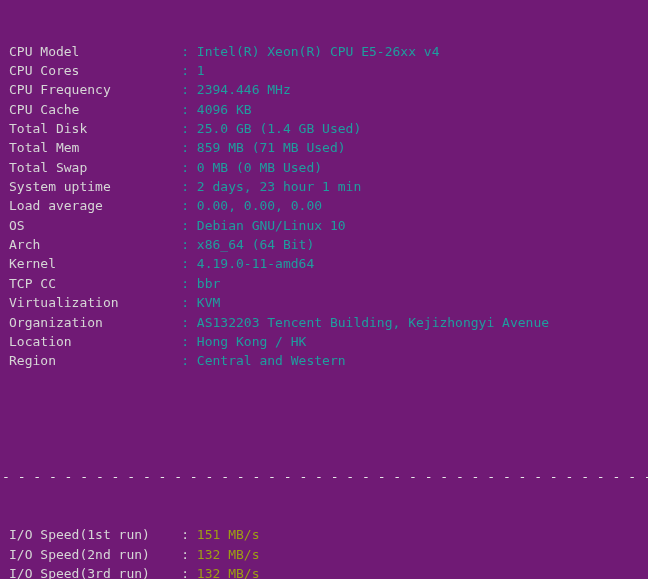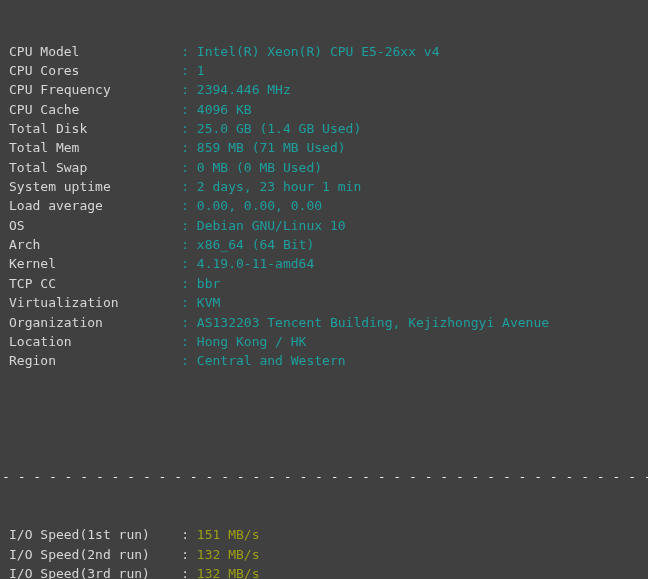--- a/index.html
+++ b/index.html
@@ -15,21 +15,21 @@
     font-size: 13px;
     line-height: 19.35px;
     color: #ffffff;
     -webkit-font-smoothing: antialiased;
   }
   #terminal {
     width: 648px;
     height: 579px;
     box-sizing: border-box;
     padding: 3px 0 0 0;
-    background: #404040;
+    background: #701a75;
     white-space: pre;
   }
   .line {
     height: 19.35px;
     white-space: pre;
     overflow: hidden;
   }
   .ind { padding-left: 9px; }
   .label { color: #d6d6d6; }
   .cyan  { color: #1f9e9e; }

